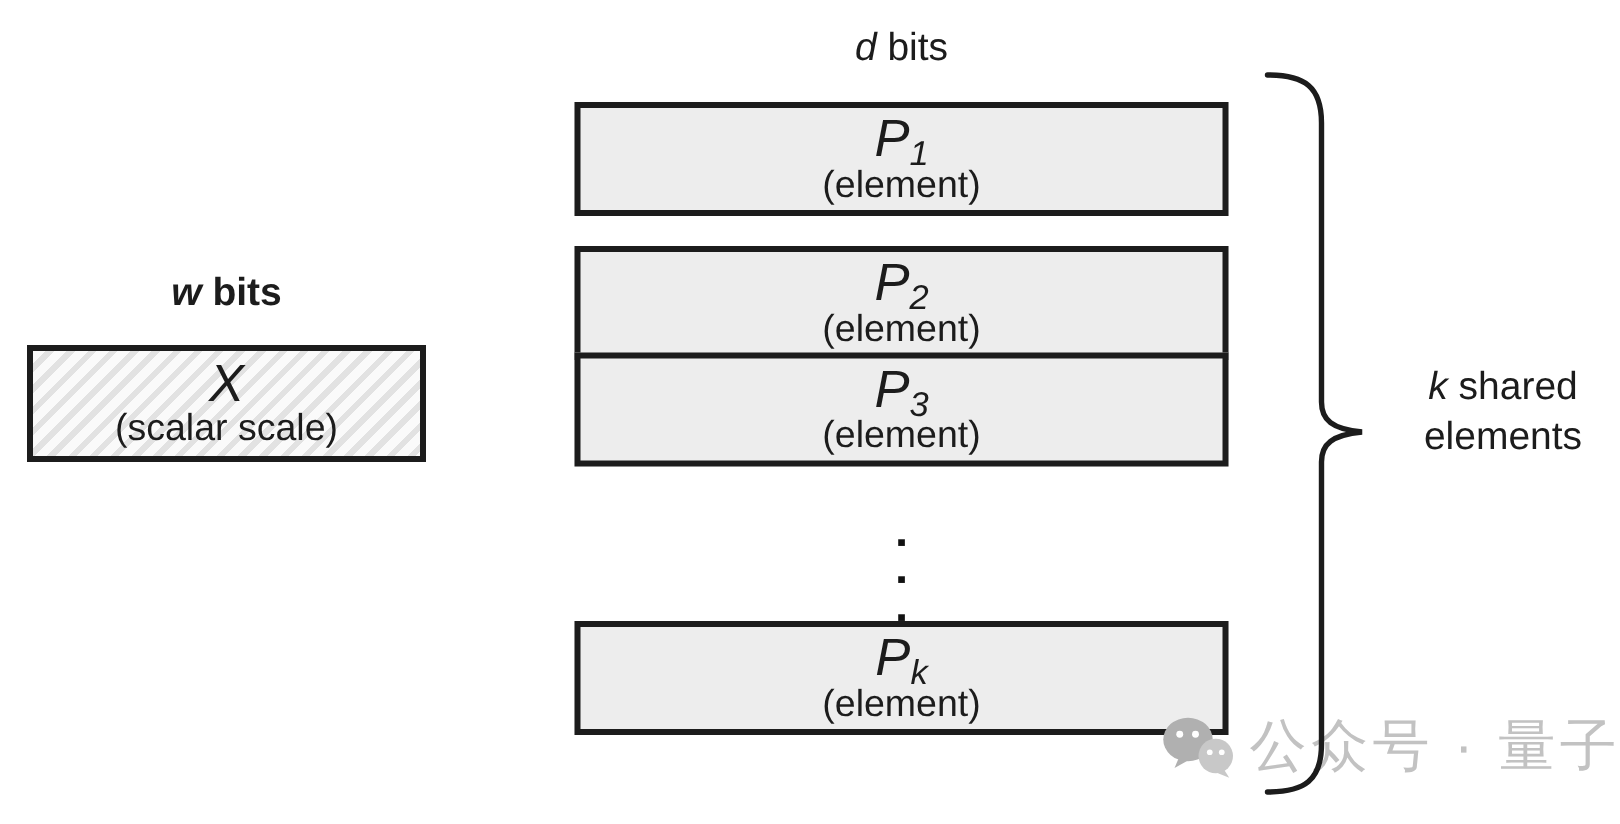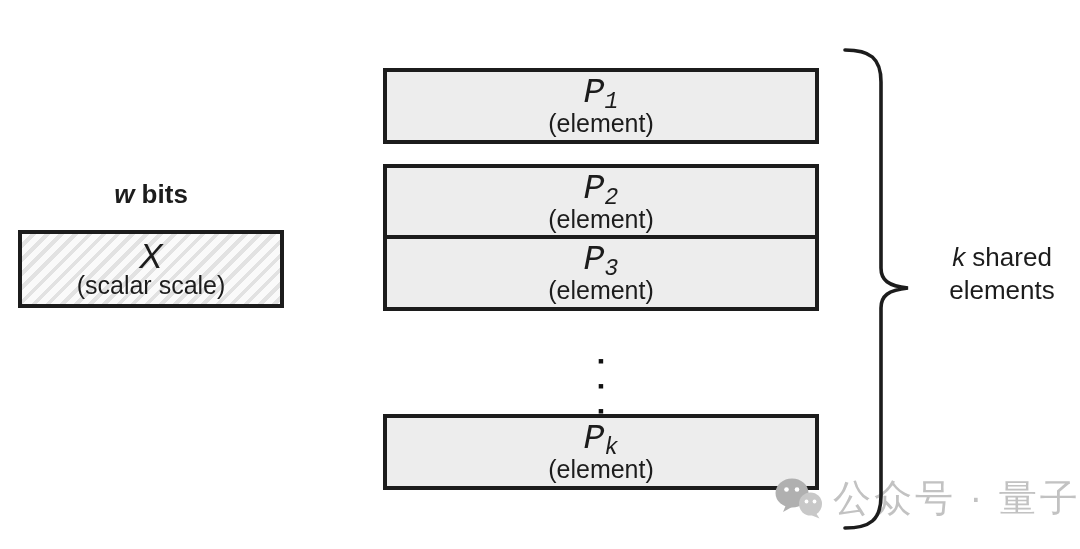--- a/index.html
+++ b/index.html
@@ -28,21 +28,21 @@
   .w-label{left:18px;width:266px;top:179px;font-weight:bold;}
 
   
   .elem-box{
     position:absolute;left:383px;width:436px;height:76px;
     background:var(--box-fill);
     border:4px solid var(--ink);
     display:flex;flex-direction:column;align-items:center;justify-content:center;
   }
   .elem-box .sym{
-    font-size:35px;font-style:italic;line-height:34px;white-space:nowrap;font-family:Liberation Mono, monospace;
+    font-size:35px;font-style:italic;line-height:34px;white-space:nowrap;
   }
   .elem-box .sym sub{
     font-size:23px;font-style:italic;line-height:0;vertical-align:-6px;
   }
   .elem-box .cap, .scale-box .cap{
     font-size:25px;line-height:27px;font-style:normal;white-space:nowrap;
   }
 
   
   .scale-box{
@@ -85,20 +85,21 @@
   .brace-layer{position:absolute;inset:0;z-index:6;pointer-events:none;}
   .boxes-layer{position:absolute;inset:0;z-index:1;}
 </style>
 </head>
 <body>
 
 <div class="stage">
 
   <div class="boxes-layer">
 
+    <div class="bits-label d-label"><span class="var">d</span><span> bits</span></div>
 
     <div class="elem-box" style="top:68px">
       <div class="sym"><span>P</span><sub>1</sub></div>
       <div class="cap">(element)</div>
     </div>
 
     <div class="elem-box" style="top:164px">
       <div class="sym"><span>P</span><sub>2</sub></div>
       <div class="cap">(element)</div>
     </div>

